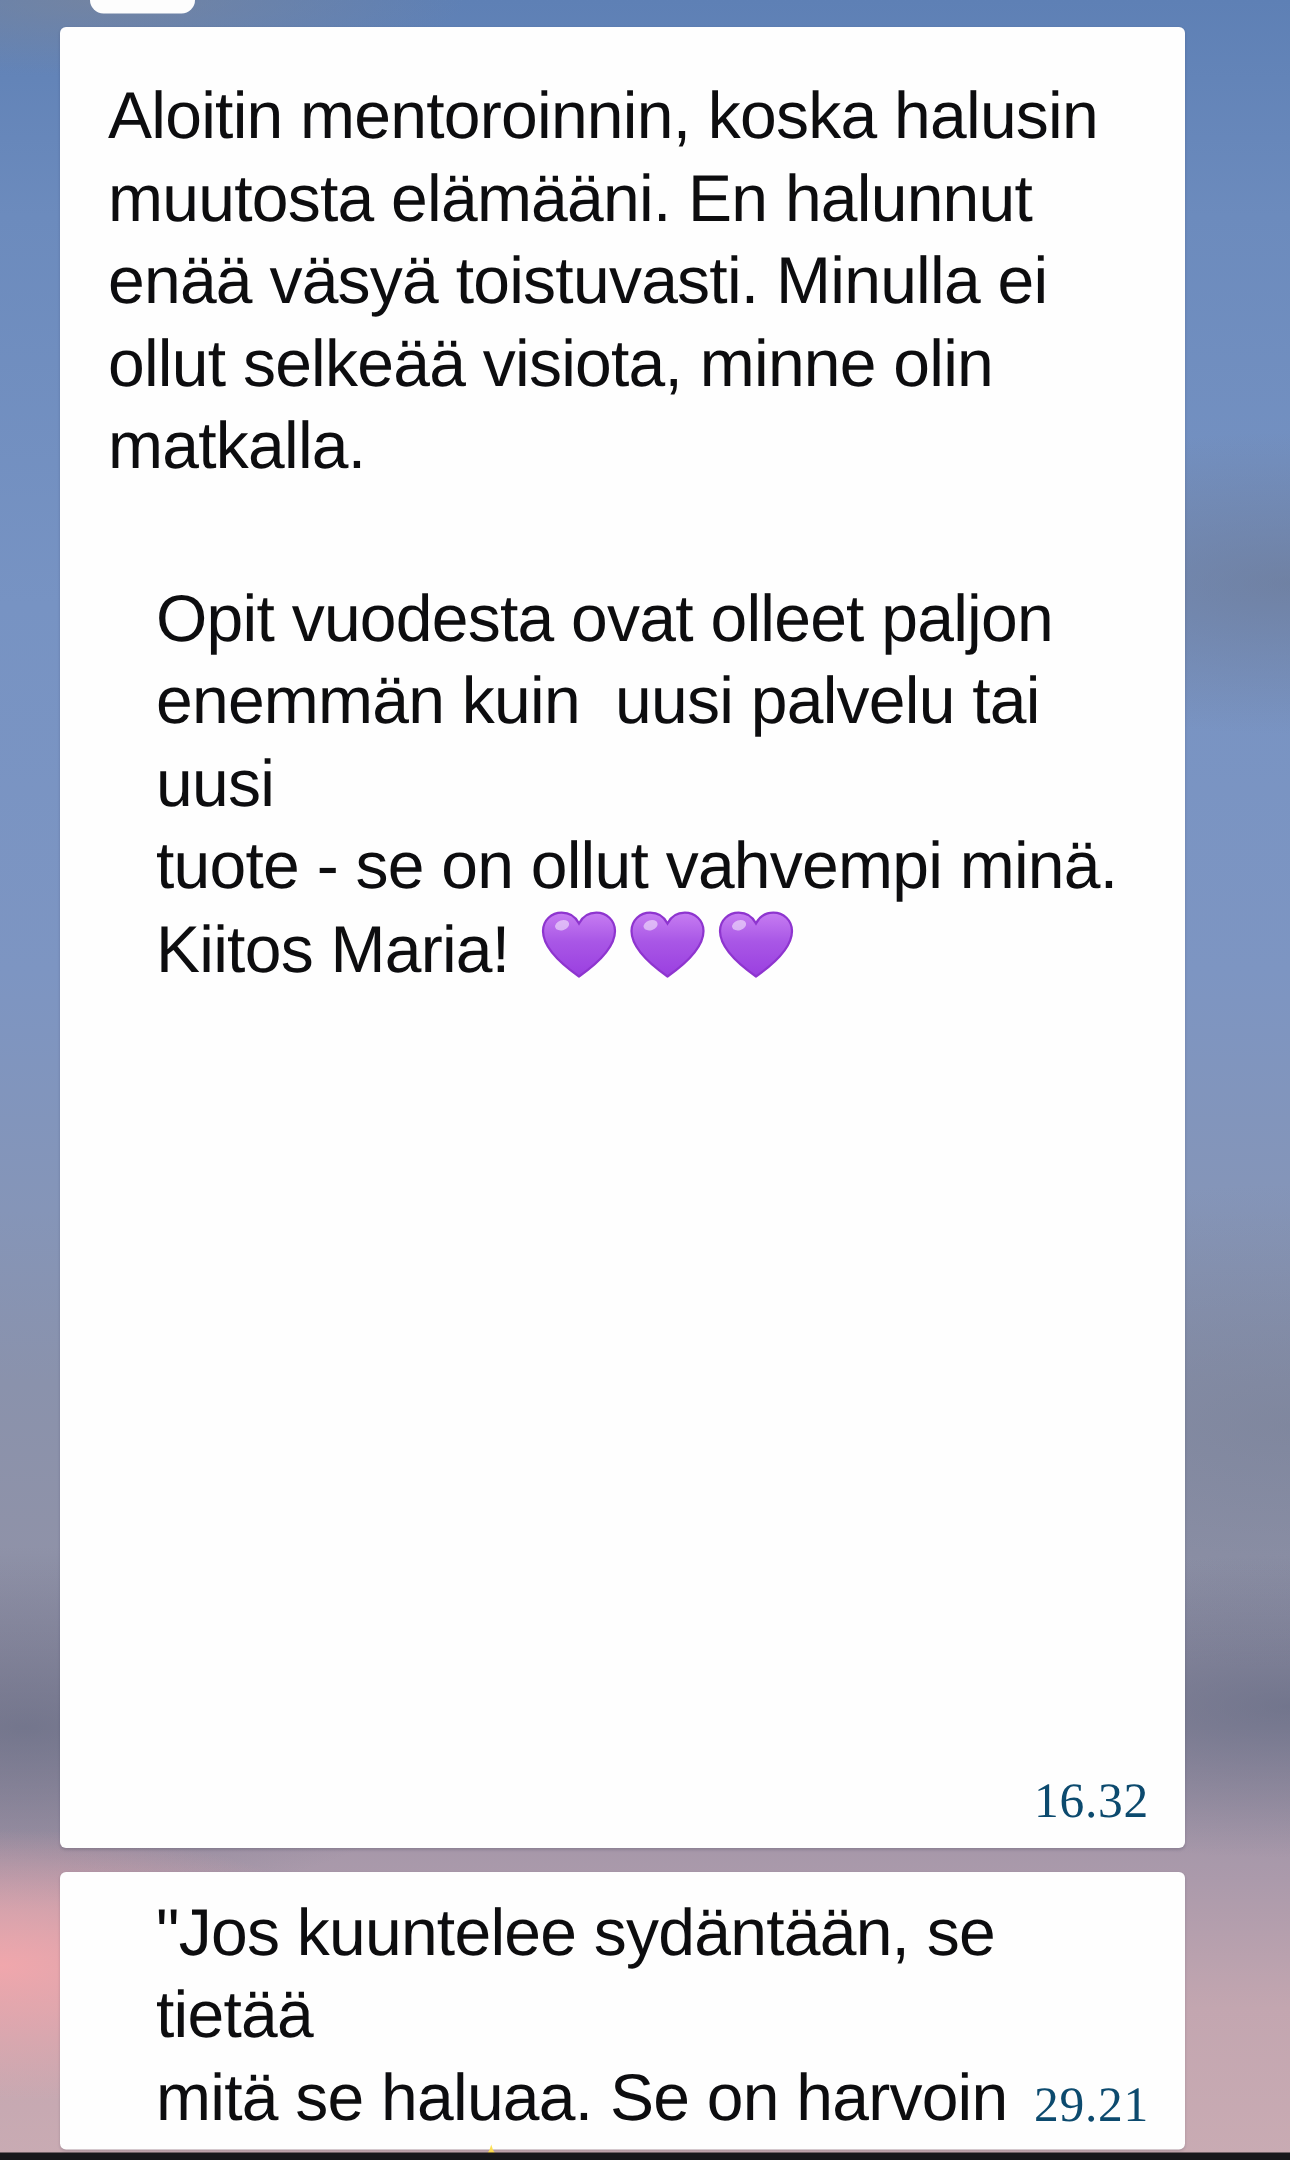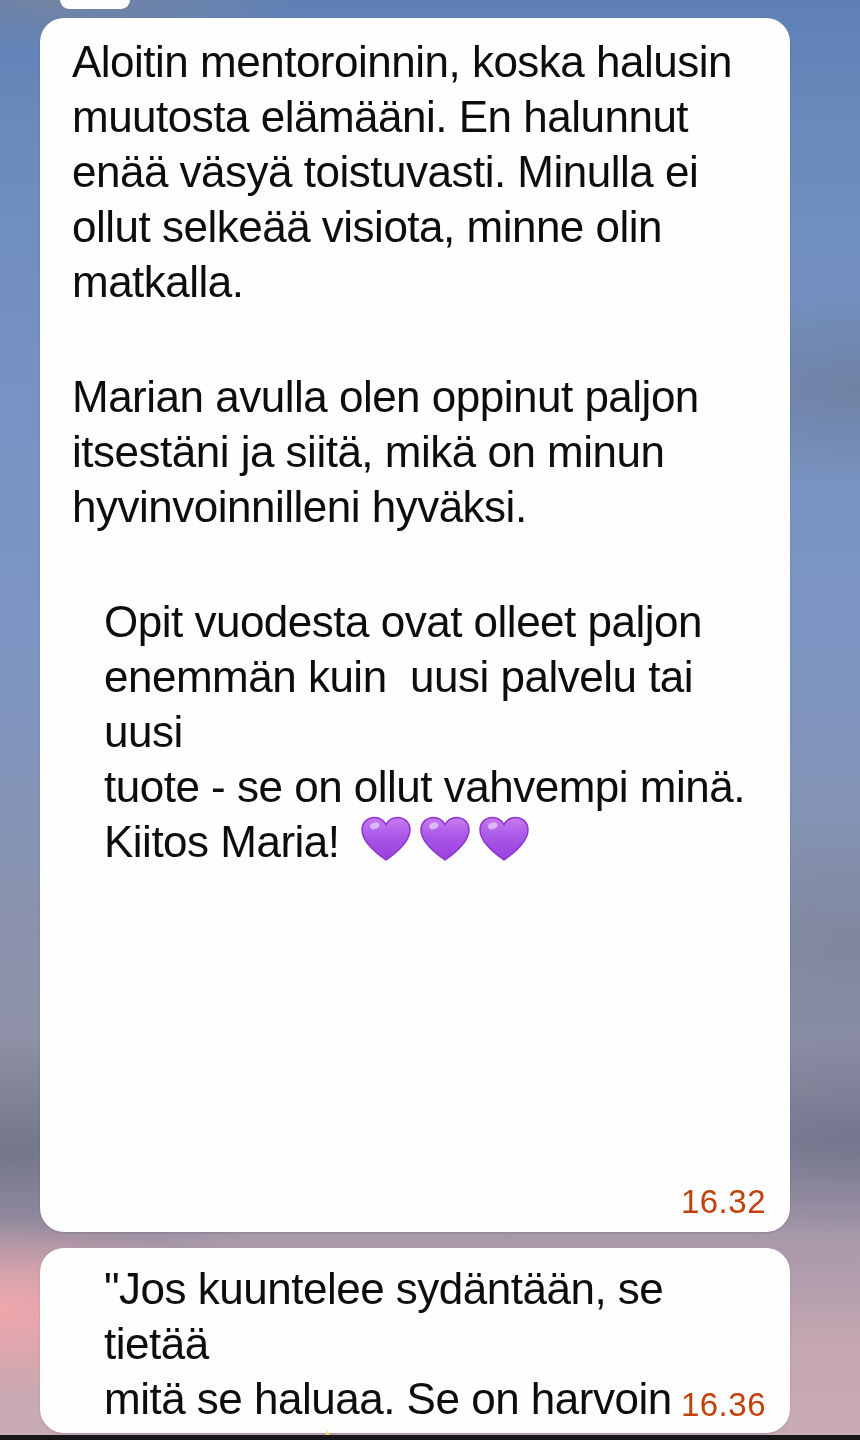--- a/index.html
+++ b/index.html
@@ -19,32 +19,32 @@
       radial-gradient(40% 5% at 8% 0%, rgba(126,134,152,0.65), rgba(126,134,152,0) 70%),
       linear-gradient(180deg, #5e80b5 0%, #6c8bbd 10%, #7793c3 28%, #7d95c2 45%,
         #8595b8 56%, #8a92ac 64%, #8f92a8 72%, #958fa3 80%, #ab9aab 87%, #c3a6b0 93%, #c9abb3 100%);
   }
   .prev-bubble-fragment {
     position: absolute; left: 60px; top: 0; width: 70px; height: 9px;
     background: #fdfdfd; border-radius: 0 0 14px 14px;
   }
   .bubble {
     position: absolute; left: 40px; width: 750px; box-sizing: border-box;
-    background: #fefefe; border-radius: 24px;
+    background: #fefefe; border-radius: 4px;
     box-shadow: 0 1px 2px rgba(20,30,50,0.18);
-    padding: 16px 32px 20px 32px;
+    padding: 32px 32px 20px 32px;
     color: #0d0d0f; font-size: 44px; line-height: 55px; letter-spacing: -0.5px;
   }
   .bubble-1 { top: 18px; height: 1214px; }
   .bubble-2 { top: 1248px; height: 185px; padding-top: 13px; }
   .para { margin: 0 0 60px 0; white-space: pre-wrap; }
   .para:last-of-type { margin-bottom: 0; margin-left: 32px; }
   .time {
     position: absolute; right: 24px; bottom: 14px;
-    font-size: 33px; line-height: 33px; letter-spacing: 0.5px; color: #c2410c;
+    font-size: 33px; line-height: 33px; letter-spacing: 0.5px; color: #0c4a6e; font-family: Liberation Serif, serif;
   }
   .bubble-2 .time { bottom: 12px; }
   .emoji-row { display: inline; margin-left: 8px; white-space: nowrap; }
   .heart { display: inline-block; width: 54px; height: 50px; vertical-align: -7px; margin-right: 5px; }
   .sparkles { display: inline-block; width: 58px; height: 58px; vertical-align: -12px; margin-left: 8px; }
   .bottom-bar {
     position: absolute; left: 0; bottom: 0; width: 860px; height: 5px; background: #17171b;
   }
   .svg-defs { position: absolute; width: 0; height: 0; }
 </style>
@@ -68,23 +68,20 @@
 <div class="wallpaper"></div>
 
 <div class="prev-bubble-fragment"></div>
 
 <div class="bubble bubble-1">
   <p class="para">Aloitin mentoroinnin, koska halusin
 muutosta elämääni. En halunnut
 enää väsyä toistuvasti. Minulla ei
 ollut selkeää visiota, minne olin
 matkalla.</p>
-  <p class="para">Marian avulla olen oppinut paljon
-itsestäni ja siitä, mikä on minun
-hyvinvoinnilleni hyväksi.</p>
   <p class="para"><span>Opit vuodesta ovat olleet paljon
 enemmän kuin  uusi palvelu tai uusi
 tuote - se on ollut vahvempi minä.
 Kiitos Maria!</span><span class="emoji-row">
       <svg class="heart" viewBox="0 0 36 32">
         <path d="M18 30 C 8 23 2 16.5 2 9.8 C 2 5 5.8 1.6 10.3 1.6 c 3.3 0 6.2 1.9 7.7 4.8 c 1.5 -2.9 4.4 -4.8 7.7 -4.8 C 30.2 1.6 34 5 34 9.8 C 34 16.5 28 23 18 30 Z" fill="url(#hg)" stroke="#8e35cf" stroke-width="1"></path>
         <ellipse cx="10.5" cy="7.2" rx="3.2" ry="2.2" fill="rgba(255,255,255,0.5)" transform="rotate(-18 10.5 7.2)"></ellipse>
       </svg><svg class="heart" viewBox="0 0 36 32">
         <path d="M18 30 C 8 23 2 16.5 2 9.8 C 2 5 5.8 1.6 10.3 1.6 c 3.3 0 6.2 1.9 7.7 4.8 c 1.5 -2.9 4.4 -4.8 7.7 -4.8 C 30.2 1.6 34 5 34 9.8 C 34 16.5 28 23 18 30 Z" fill="url(#hg)" stroke="#8e35cf" stroke-width="1"></path>
         <ellipse cx="10.5" cy="7.2" rx="3.2" ry="2.2" fill="rgba(255,255,255,0.5)" transform="rotate(-18 10.5 7.2)"></ellipse>
@@ -96,16 +93,16 @@
 </div>
 
 <div class="bubble bubble-2">
   <p class="para"><span>"Jos kuuntelee sydäntään, se tietää
 mitä se haluaa. Se on harvoin
 väärässä."</span><svg class="sparkles" viewBox="0 0 40 40">
         <path d="M26 7 Q 27.9 18 38 20 Q 27.9 22 26 33 Q 24.1 22 14 20 Q 24.1 18 26 7 Z" fill="url(#sg)"></path>
         <path d="M10 2.5 Q 11.3 8.7 17.5 10 Q 11.3 11.3 10 17.5 Q 8.7 11.3 2.5 10 Q 8.7 8.7 10 2.5 Z" fill="url(#sg)"></path>
         <path d="M10.5 24 Q 11.5 28.5 16 29.5 Q 11.5 30.5 10.5 35 Q 9.5 30.5 5 29.5 Q 9.5 28.5 10.5 24 Z" fill="url(#sg)"></path>
       </svg></p>
-  <span class="time">16.36</span>
+  <span class="time">29.21</span>
 </div>
 
 <div class="bottom-bar"></div>
 
 </body></html>

